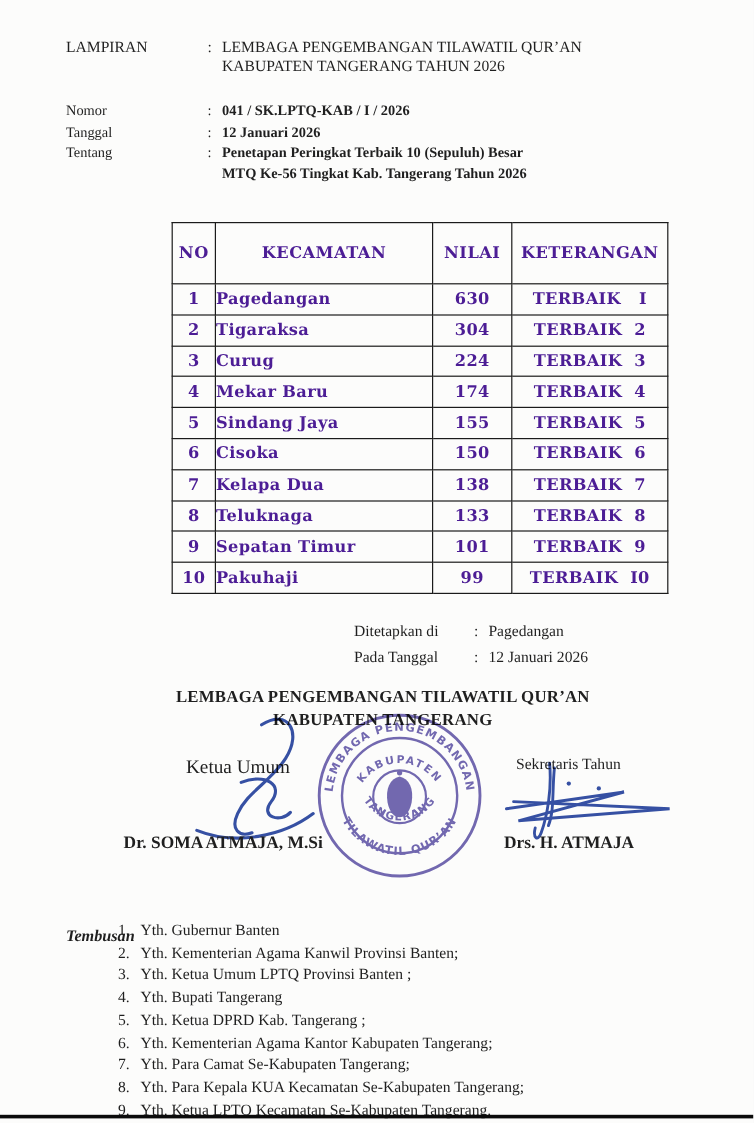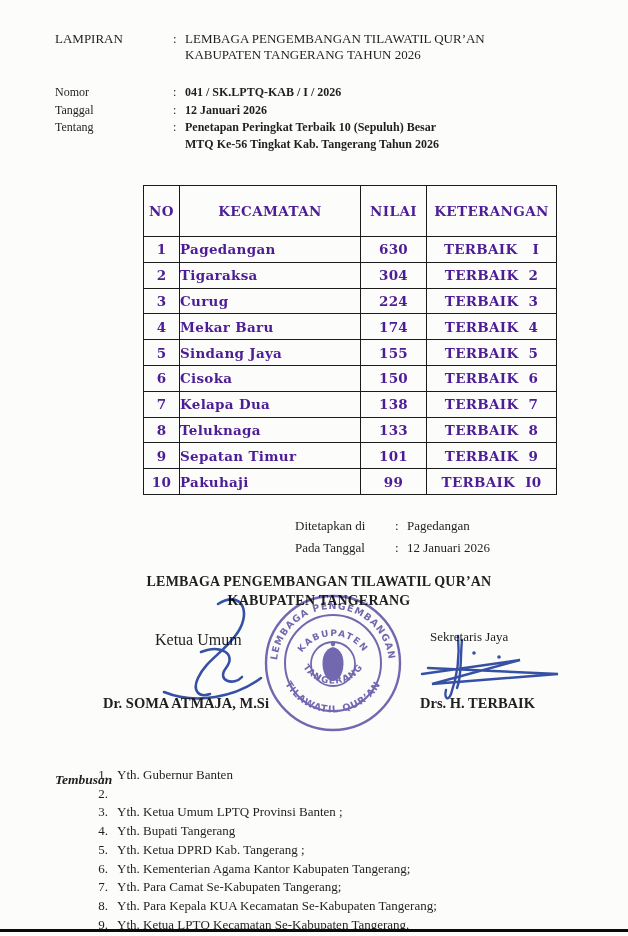--- a/index.html
+++ b/index.html
@@ -171,21 +171,21 @@
     <span>:</span>
     <span>12 Januari 2026</span>
   </div>
 
   <div class="org-heading">
     <span>LEMBAGA PENGEMBANGAN TILAWATIL QUR’AN</span><br>
     <span>KABUPATEN TANGERANG</span>
   </div>
 
   <div class="role-left">Ketua Umum</div>
-  <div class="role-right">Sekretaris Jaya</div>
+  <div class="role-right">Sekretaris Tahun</div>
 
   <svg class="sig sig-left" viewBox="0 0 130 122" style="color: rgb(36, 66, 158);">
     <g fill="none" stroke="currentColor" stroke-width="2.6" stroke-linecap="round">
       <path d="M 70,14 C 92,0 104,20 90,42 C 77,62 58,70 50,88 C 44,101 51,108 62,104"></path>
       <path d="M 53,62 C 73,54 89,64 78,78 C 68,91 86,96 94,87"></path>
       <path d="M 16,102 C 48,115 88,107 113,88"></path>
     </g>
   </svg>
 
   <svg class="sig sig-right" viewBox="0 0 170 95" style="color: rgb(36, 66, 158);">
@@ -227,30 +227,31 @@
       </text>
     </g>
     <g>
       <path d="M 72,56 C 80,58 84,66 82,78 C 80,87 76,90 72,90 C 68,90 64,87 62,78 C 60,66 64,58 72,56 Z" fill="currentColor"></path>
       <circle cx="72" cy="53" r="2.2" fill="currentColor"></circle>
       <path d="M 60,84 L 55,89 M 84,84 L 89,89" stroke="currentColor" stroke-width="1.6"></path>
     </g>
   </svg>
 
   <div class="name-left">Dr. SOMA ATMAJA, M.Si</div>
-  <div class="name-right">Drs. H. TERBAIK</div>
+  <div class="name-right">Drs. H. ATMAJA</div>
 
   <div class="tembusan-title">Tembusan</div>
   <div class="tembusan-list">
       <div class="tembusan-item">
         <span class="num">1.</span>
         <span>Yth. Gubernur Banten</span>
       </div>
       <div class="tembusan-item">
         <span class="num">2.</span>
+        <span>Yth. Kementerian Agama Kanwil Provinsi Banten;</span>
       </div>
       <div class="tembusan-item">
         <span class="num">3.</span>
         <span>Yth. Ketua Umum LPTQ Provinsi Banten ;</span>
       </div>
       <div class="tembusan-item">
         <span class="num">4.</span>
         <span>Yth. Bupati Tangerang</span>
       </div>
       <div class="tembusan-item">

